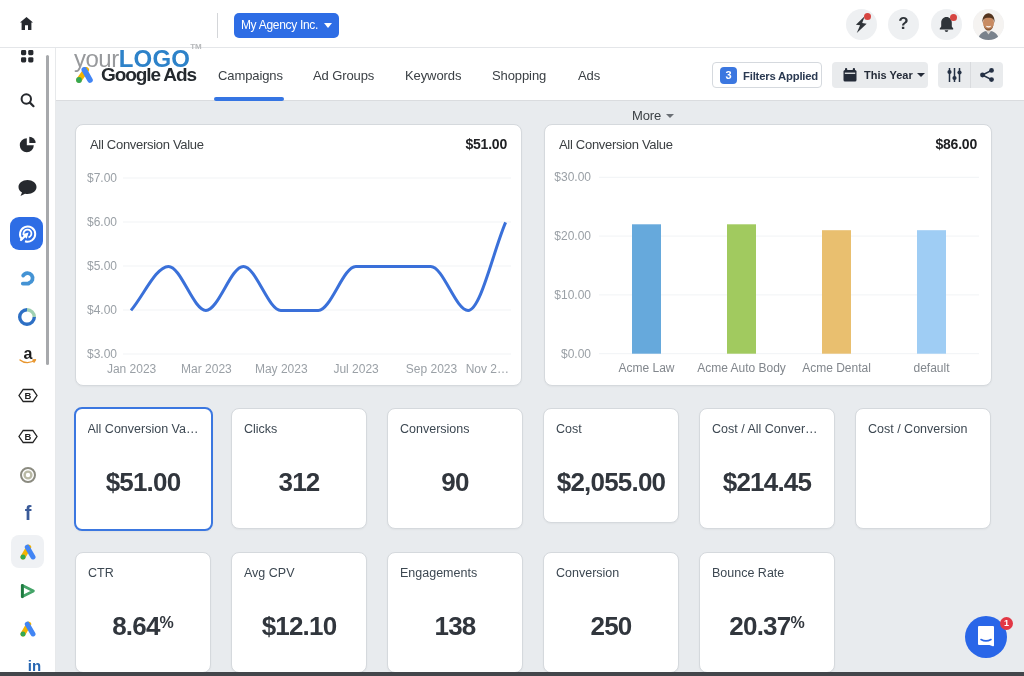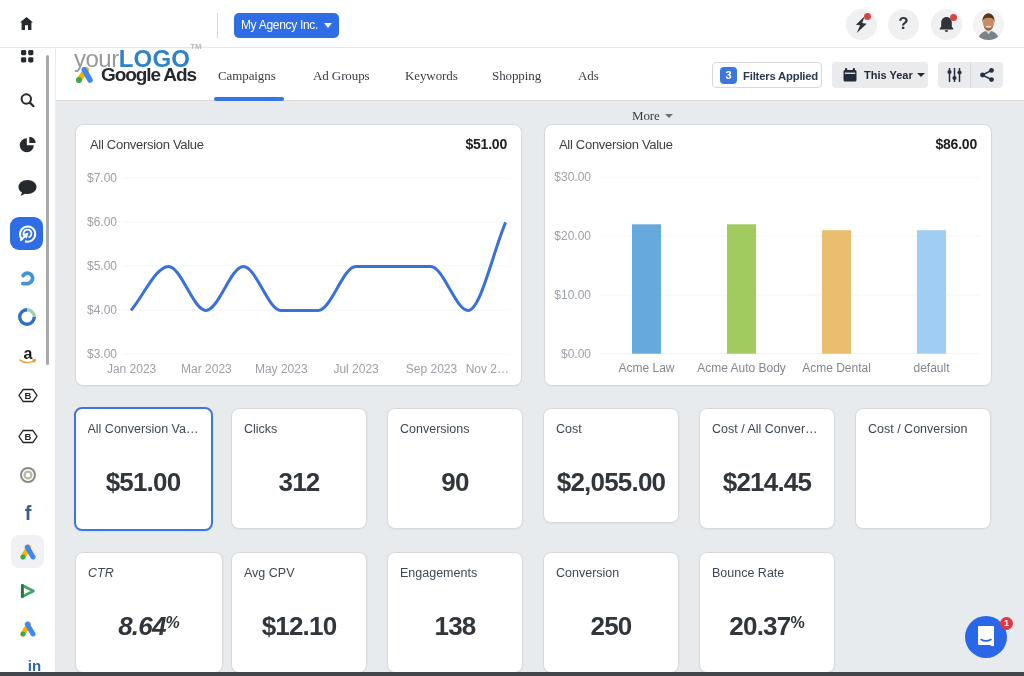--- a/index.html
+++ b/index.html
@@ -19,21 +19,21 @@
 .reddot { position:absolute; width:7px; height:7px; border-radius:50%; background:#d64541; }
 
 
 #sidebar { position:absolute; left:0; top:48px; width:56px; height:628px; background:#fff; border-right:1px solid #e7e9eb; z-index:4; }
 #sb-scroll { position:absolute; left:46px; top:7px; width:3px; height:310px; background:#a7a9ac; border-radius:2px;}
 .sbi { position:absolute; left:0; width:56px; text-align:center; }
 
 
 #subnav { position:absolute; left:56px; top:48px; width:968px; height:53px; background:#fff; border-bottom:1px solid #dadcdf; z-index:3; }
 #ga-title { position:absolute; left:45px; top:16px; font-size:19px; font-weight:700; color:#24292e; letter-spacing:-1.1px;}
-.tab { position:absolute; top:20px; font-size:13px; color:#3b4045; letter-spacing:-0.1px;font-family:Liberation Serif, serif; }
+.tab { position:absolute; top:20px; font-size:13px; color:#3b4045; letter-spacing:-0.1px; }
 #tab-underline { position:absolute; left:158px; top:49px; width:70px; height:4px; background:#3575e3; border-radius:2px;}
 #chip { position:absolute; left:656px; top:14px; width:110px; height:26px; background:#fff; border:1px solid #d5d9de; border-radius:4px; }
 #chip .n { position:absolute; left:7px; top:4px; width:17px; height:17px; background:#3b77e0; border-radius:4px; color:#fff; font-size:11px; font-weight:700; text-align:center; line-height:17px;}
 #chip .t { position:absolute; left:30px; top:7px; font-size:11.3px; font-weight:700; color:#2b3a52; white-space:nowrap; letter-spacing:-0.2px; }
 #tyear { position:absolute; left:776px; top:14px; width:96px; height:26px; background:#e9ebed; border-radius:4px; font-size:11.5px; font-weight:700; color:#242b38; white-space:nowrap; }
 #seg { position:absolute; left:882px; top:14px; width:65px; height:26px; background:#e9ebed; border-radius:4px; }
 #seg .div { position:absolute; left:32px; top:0; width:1px; height:26px; background:#d9dbde; }
 
 
 #content { position:absolute; left:56px; top:101px; width:968px; height:575px; background:#e8ebee; }
@@ -130,21 +130,21 @@
       <div class="sval">$2,055.00</div>
     </div>
     <div class="card" style="left:643px; top:307px; width:136px; height:121px;">
       <div class="slabel">Cost / All Conver…</div>
       <div class="sval">$214.45</div>
     </div>
     <div class="card" style="left:799px; top:307px; width:136px; height:121px;">
       <div class="slabel">Cost / Conversion</div>
     </div>
 
-    <div class="card" style="left:19px; top:451px; width:148px; height:121px;font-style:italic;">
+    <div class="card" style="left:19px; top:451px; width:136px; height:121px;">
       <div class="slabel">CTR</div>
       <div class="sval">8.64<span class="pct">%</span></div>
     </div>
     <div class="card" style="left:175px; top:451px; width:136px; height:121px;">
       <div class="slabel">Avg CPV</div>
       <div class="sval">$12.10</div>
     </div>
     <div class="card" style="left:331px; top:451px; width:136px; height:121px;">
       <div class="slabel">Engagements</div>
       <div class="sval">138</div>

